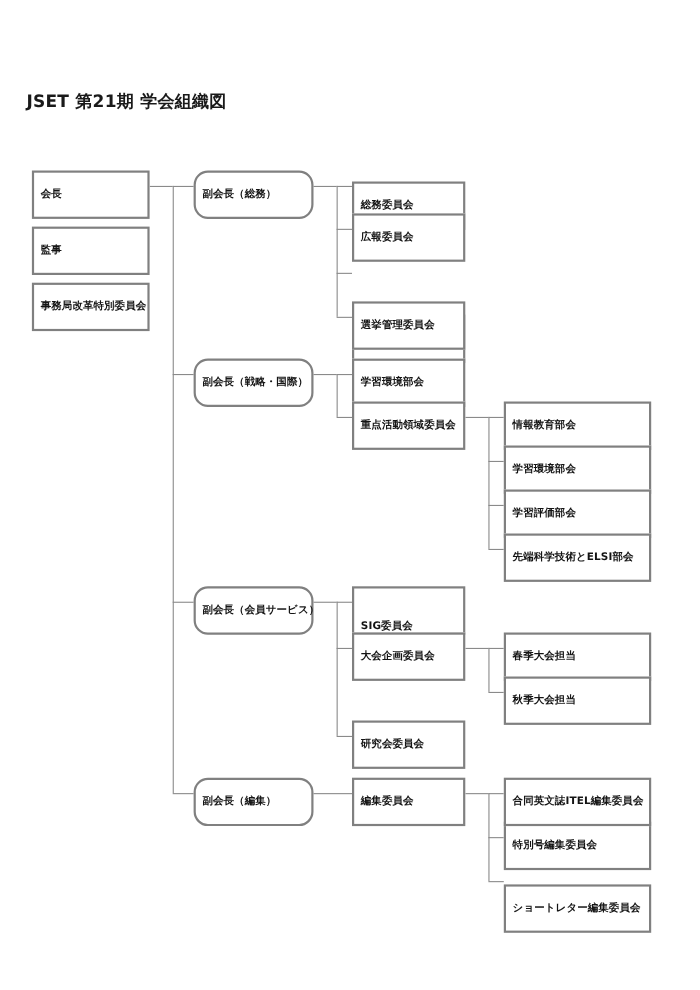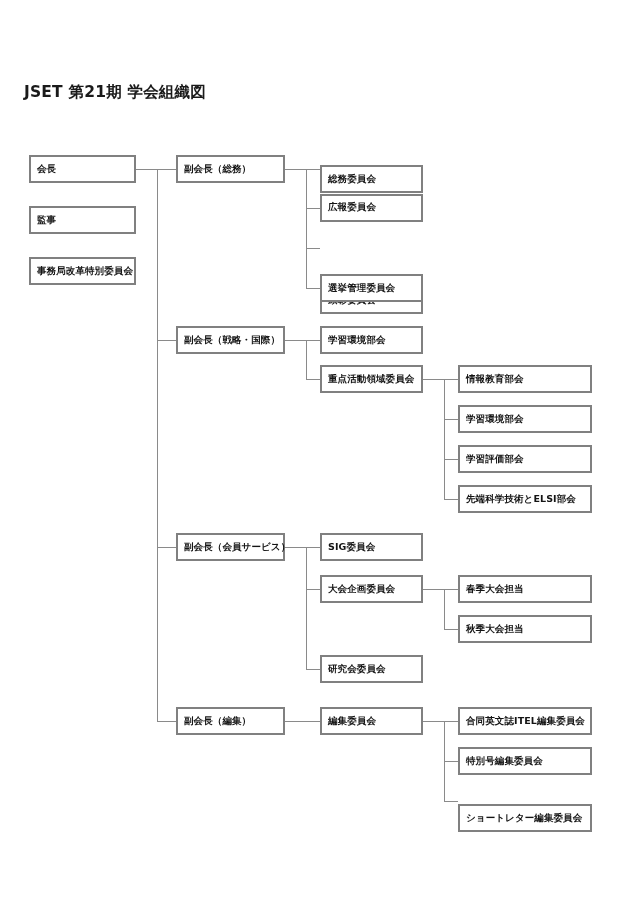--- a/index.html
+++ b/index.html
@@ -34,35 +34,35 @@
     white-space: nowrap;
   }
   
   .node {
     position: absolute;
     box-sizing: border-box;
     border: 2px solid #808080;
     background: #ffffff;
     display: flex;
     align-items: center;
-    height: 28px;
+    height: 44px;
   }
   .node .node-label {
     display: block;
     padding-left: 6px;
     padding-right: 4px;
     font-size: 9.5px;
     font-weight: bold;
     line-height: 1.1;
     color: #141414;
     white-space: nowrap;
     letter-spacing: 0.1px;
   }
   .node.c1 { left: 29px;  width: 107px; }
-  .node.c2 { left: 176px; width: 109px; }
+  .node.c2 { left: 176px; width: 109px; border-radius: 13px; }
   .node.c3 { left: 320px; width: 103px; }
   .node.c4 { left: 458px; width: 134px; }
 
   
   .lh {           
     position: absolute;
     height: 0;
     border-top: 1.5px solid #8a8a8a;
   }
   .lv {           
@@ -157,21 +157,21 @@
   </div>
   <div class="node c3" style="top:274px;">
     <span class="node-label">選挙管理委員会</span>
   </div>
   <div class="node c3" style="top:326px;">
     <span class="node-label">学習環境部会</span>
   </div>
   <div class="node c3" style="top:365px;">
     <span class="node-label">重点活動領域委員会</span>
   </div>
-  <div class="node c3" style="top:533px;">
+  <div class="node c3" style="top:533px;align-items:flex-end;">
     <span class="node-label">SIG委員会</span>
   </div>
   <div class="node c3" style="top:575px;">
     <span class="node-label">大会企画委員会</span>
   </div>
   <div class="node c3" style="top:655px;">
     <span class="node-label">研究会委員会</span>
   </div>
   <div class="node c3" style="top:707px;">
     <span class="node-label">編集委員会</span>

